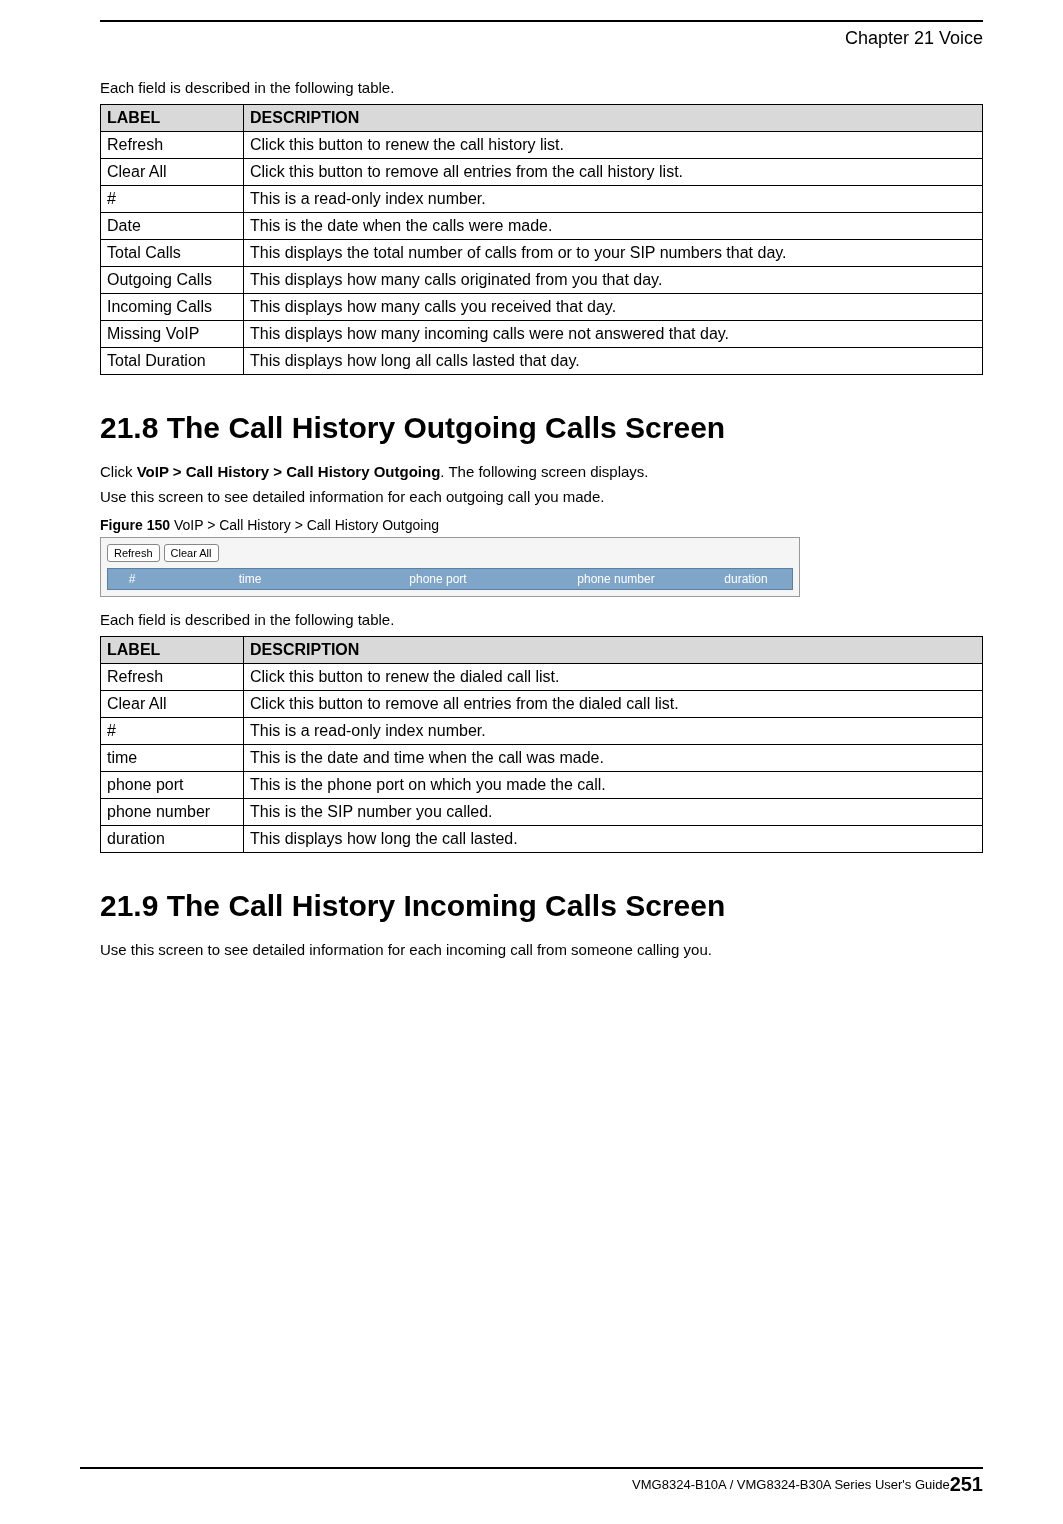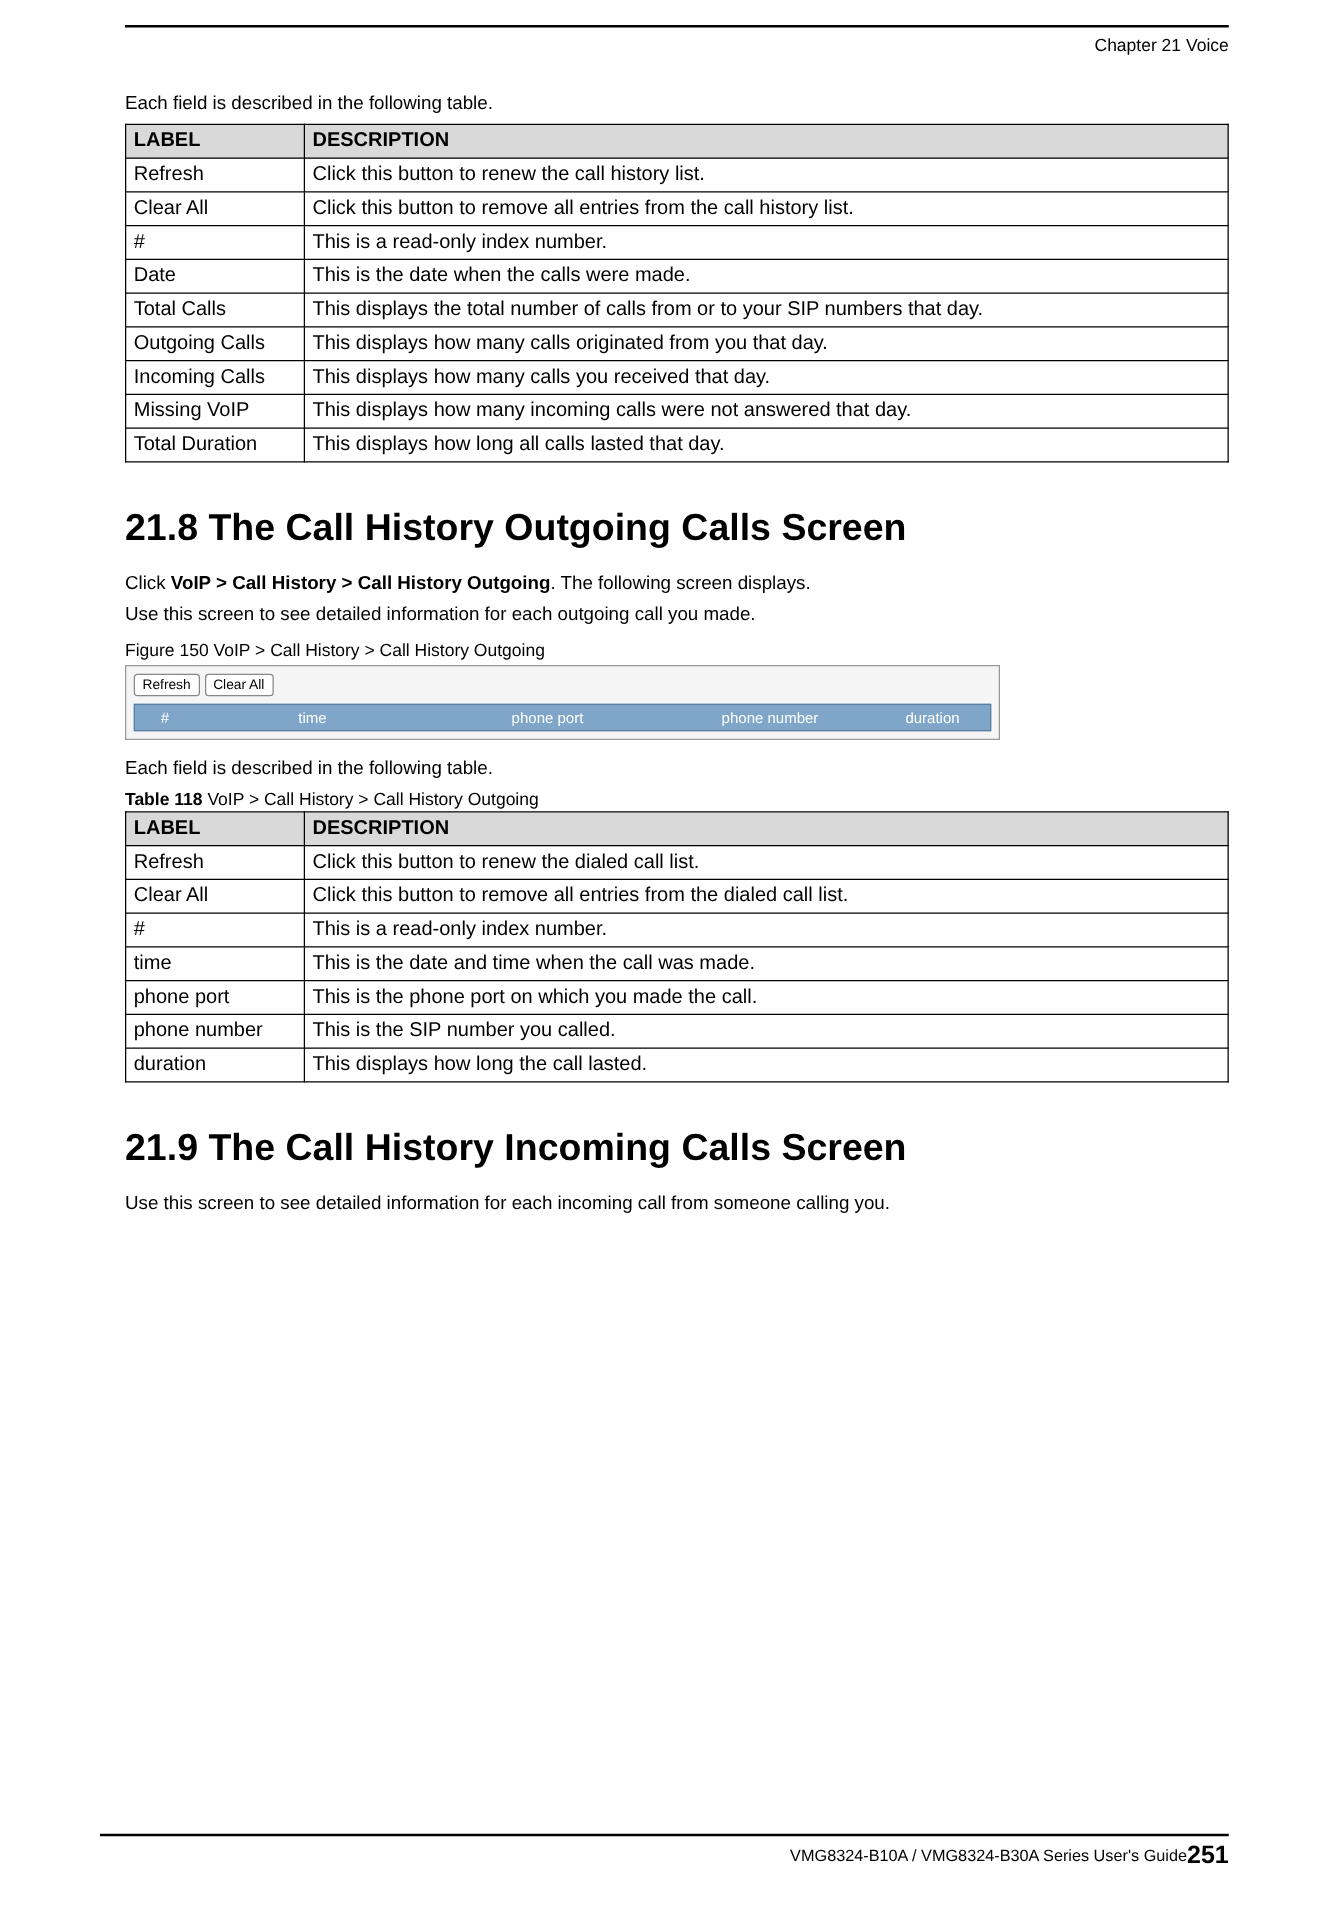--- a/index.html
+++ b/index.html
@@ -18,21 +18,21 @@
     padding: 20px 80px 40px 100px;
     position: relative;
     min-height: 1460px;
   }
   .top-line {
     border-top: 2px solid #000;
     margin: 0 0 6px 0;
   }
   .chapter-header {
     text-align: right;
-    font-size: 14px;
+    font-size: 18px;
     margin-bottom: 30px;
   }
   .body-text {
     font-size: 15px;
     margin: 8px 0 8px 0;
   }
   .table-caption {
     font-size: 14px;
     margin-top: 4px;
     margin-bottom: 2px;
@@ -63,21 +63,21 @@
     font-weight: bold;
     font-size: 30px;
     margin: 36px 0 18px 0;
   }
   .figure-caption {
     font-size: 14px;
     margin-top: 12px;
     margin-bottom: 4px;
   }
   .figure-caption .bold {
-    font-weight: normal;
+    font-weight: bold;
   }
   .screenshot {
     border: 1px solid #999;
     background: #f5f5f5;
     padding: 6px;
     width: 700px;
     box-sizing: border-box;
     margin-bottom: 14px;
   }
   .ss-buttons {
@@ -205,23 +205,20 @@
       <div class="ss-col-hash">#</div>
       <div class="ss-col-time">time</div>
       <div class="ss-col-port">phone port</div>
       <div class="ss-col-number">phone number</div>
       <div class="ss-col-duration">duration</div>
     </div>
   </div>
 
   <p class="body-text">Each field is described in the following table.</p>
 
-  <div class="table-caption">
-    <span class="bold">Table 118</span><span>   VoIP &gt;  Call History &gt;  Call History Outgoing</span>
-  </div>
 
   <table class="desc-table">
     <thead>
       <tr>
         <th>LABEL</th>
         <th>DESCRIPTION</th>
       </tr>
     </thead>
     <tbody>
       <tr>

